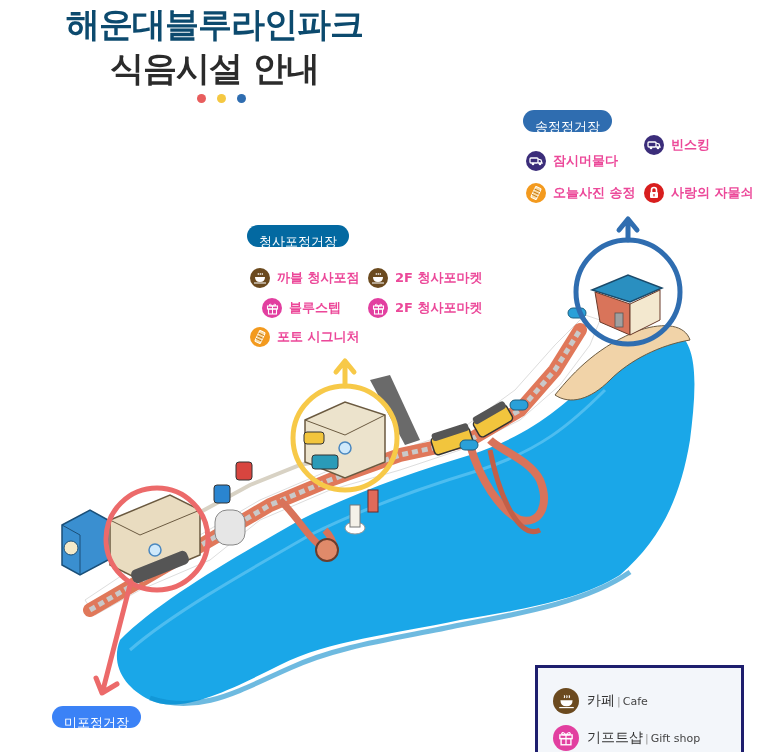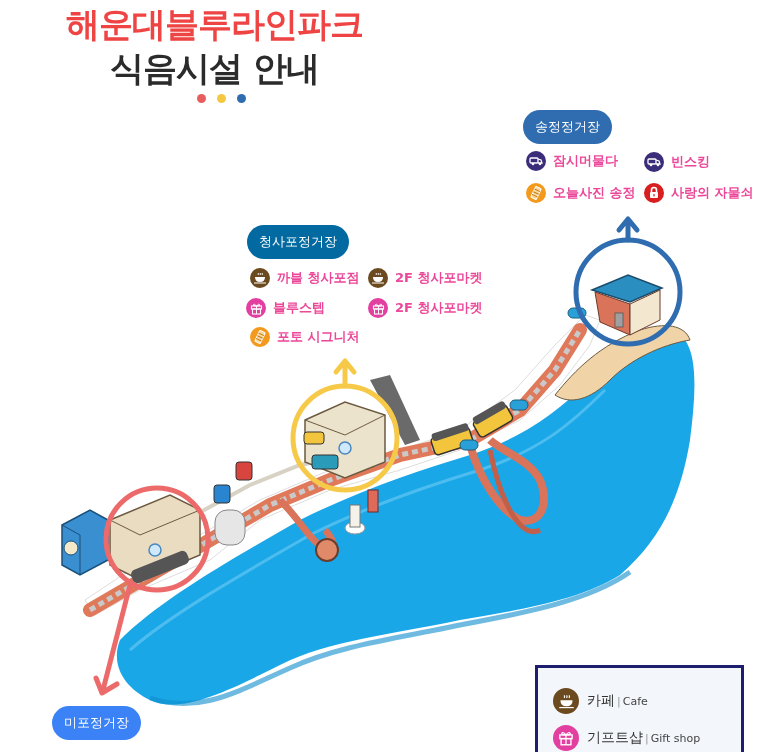--- a/index.html
+++ b/index.html
@@ -1,27 +1,27 @@
 <!DOCTYPE html>
 <html><head>
 <meta charset="utf-8">
 <style>
   * { box-sizing: border-box; margin: 0; padding: 0; }
   html, body { width: 779px; height: 752px; overflow: hidden; background: #ffffff; }
   body { position: relative; font-family: "DejaVu Sans", "Liberation Sans", sans-serif; color: #333; }
 
   .title-wrap { position: absolute; left: 66px; top: 2px; }
-  .title-1 { font-size: 34px; font-weight: bold; color: #ef4444; letter-spacing: -1px; line-height: 44px; }
+  .title-1 { font-size: 34px; font-weight: bold; color: #0c4a6e; letter-spacing: -1px; line-height: 44px; }
   .title-2 { font-size: 34px; font-weight: bold; color: #2b2b2b; letter-spacing: -1px; line-height: 44px; display: flex; align-items: center; flex-direction: column; }
   .dots { display: inline-flex; gap: 11px; margin-left: 14px; margin-top: 4px; }
   .dot { width: 9px; height: 9px; border-radius: 50%; display: inline-block; }
 
   .map-svg { position: absolute; left: 0; top: 0; }
 
-  .pill { position: absolute; color: #fff; font-size: 13px; border-radius: 18px; padding: 0 12px; height: 34px; line-height: 34px; white-space: nowrap; }
+  .pill { position: absolute; color: #fff; font-size: 13px; border-radius: 18px; padding: 0 12px; height: 22px; line-height: 34px; white-space: nowrap; }
 
   .facility { position: absolute; display: flex; align-items: center; gap: 7px; font-size: 13px; font-weight: bold; color: #ec4899; white-space: nowrap; }
   .ic { width: 20px; height: 20px; border-radius: 50%; display: inline-flex; align-items: center; justify-content: center; flex: 0 0 auto; }
   .ic svg { display: block; }
 
   .legend { position: absolute; left: 535px; top: 665px; width: 209px; height: 100px; border: 3px solid #1e1e6e; background: #f3f6fa; }
   .legend-item { position: absolute; left: 15px; display: flex; align-items: center; gap: 8px; font-size: 14px; color: #333; }
   .legend-item .ic { width: 26px; height: 26px; }
   .legend-sub { font-size: 11px; color: #444; }
   .legend-sep { color: #999; font-size: 11px; margin: 0 2px; }
@@ -128,21 +128,21 @@
   <span class="ic" style="background:#3b2d7a">
     <svg width="14" height="10" viewBox="0 0 14 10">
         <rect x="1" y="2" width="8" height="5" rx="1" fill="none" stroke="#fff" stroke-width="1.3"></rect>
         <path d="M9,3 L12,4 L13,7 L9,7" fill="none" stroke="#fff" stroke-width="1.3"></path>
         <circle cx="4" cy="8" r="1.3" fill="#fff"></circle>
         <circle cx="11" cy="8" r="1.3" fill="#fff"></circle>
       </svg>
   </span>
   <span>잠시머물다</span>
 </div>
-<div class="facility" style="left:644px; top:152px;">
+<div class="facility" style="left:644px; top:135px;">
   <span class="ic" style="background:#3b2d7a">
     <svg width="14" height="10" viewBox="0 0 14 10">
         <rect x="1" y="2" width="8" height="5" rx="1" fill="none" stroke="#fff" stroke-width="1.3"></rect>
         <path d="M9,3 L12,4 L13,7 L9,7" fill="none" stroke="#fff" stroke-width="1.3"></path>
         <circle cx="4" cy="8" r="1.3" fill="#fff"></circle>
         <circle cx="11" cy="8" r="1.3" fill="#fff"></circle>
       </svg>
   </span>
   <span>빈스킹</span>
 </div>
@@ -181,21 +181,21 @@
 <div class="facility" style="left:368px; top:268px;">
   <span class="ic" style="background:#6b4a1f">
     <svg width="14" height="12" viewBox="0 0 14 12">
         <path d="M5,1 Q6,2 5,3 M7,1 Q8,2 7,3 M9,1 Q10,2 9,3" stroke="#fff" stroke-width="0.9" fill="none"></path>
         <path d="M2,5 L12,5 Q12,10 7,10 Q2,10 2,5 Z" fill="#fff"></path>
         <path d="M1,11 L13,11" stroke="#fff" stroke-width="1"></path>
       </svg>
   </span>
   <span>2F 청사포마켓</span>
 </div>
-<div class="facility" style="left:246px; top:298px;">
+<div class="facility" style="left:262px; top:298px;">
   <span class="ic" style="background:#e23fa0">
     <svg width="13" height="13" viewBox="0 0 13 13">
         <rect x="1.5" y="4" width="10" height="3" fill="none" stroke="#fff" stroke-width="1.1"></rect>
         <rect x="2.5" y="7" width="8" height="5" fill="none" stroke="#fff" stroke-width="1.1"></rect>
         <path d="M6.5,4 L6.5,12 M6.5,4 Q4,1 3,3 Q3,4 6.5,4 Q9,1 10,3 Q10,4 6.5,4" stroke="#fff" stroke-width="1" fill="none"></path>
       </svg>
   </span>
   <span>블루스텝</span>
 </div>
 <div class="facility" style="left:368px; top:298px;">

